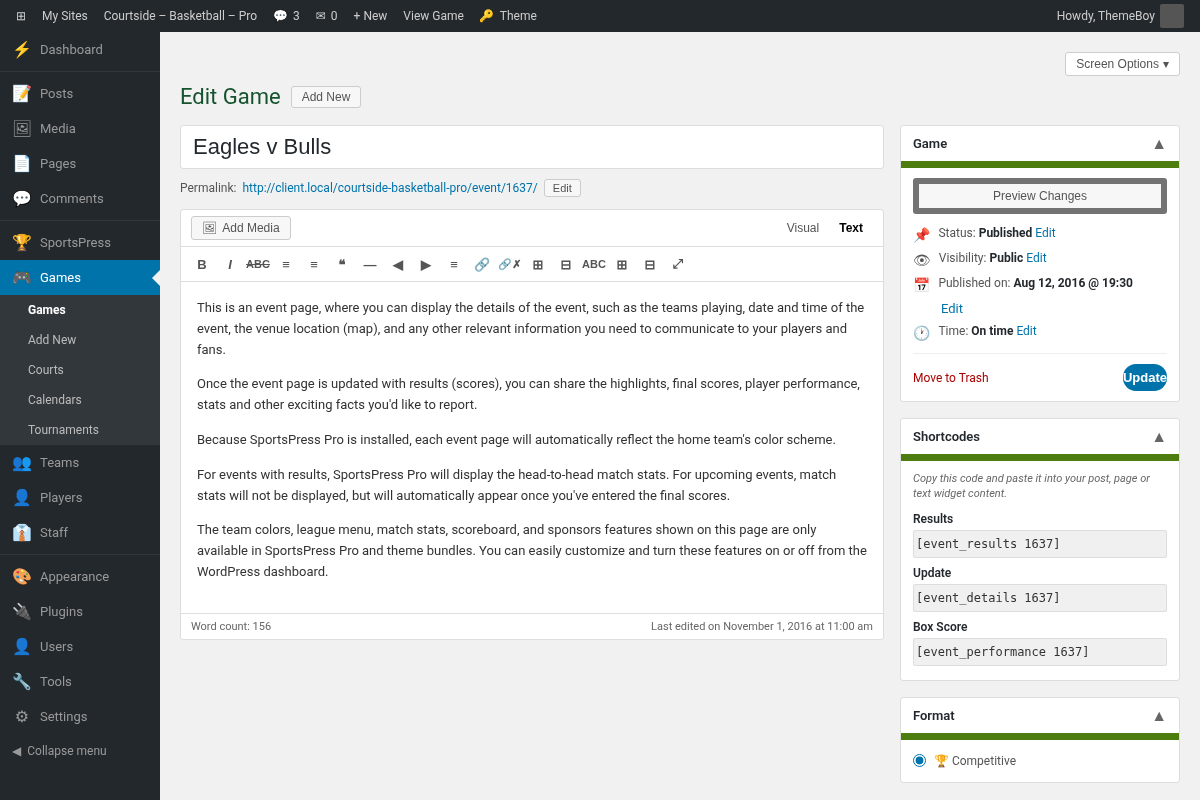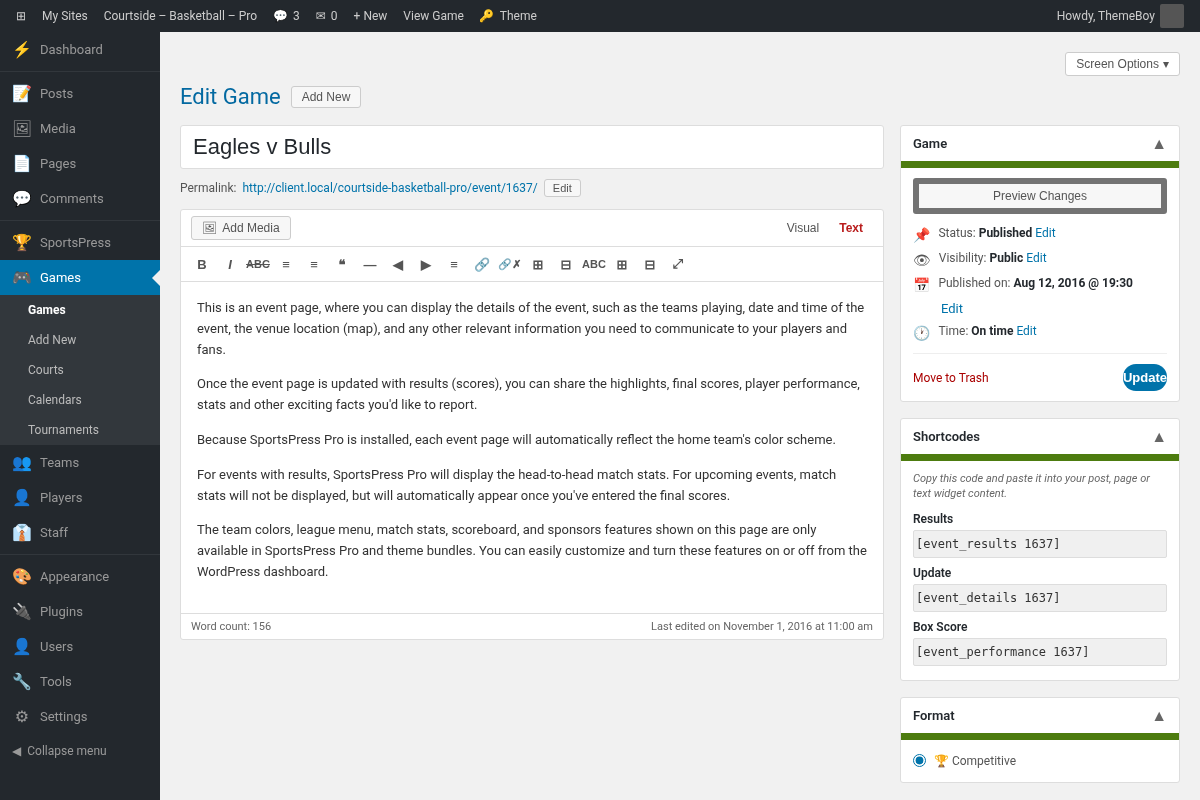--- a/index.html
+++ b/index.html
@@ -92,21 +92,21 @@
     }
 
     
     .page-title-wrap {
       display: flex; align-items: center; gap: 10px;
       margin-bottom: 16px;
     }
     .page-title {
       font-size: 22px;
       font-weight: 400;
-      color: #0369a1;
+      color: #14532d;
     }
     .add-new-btn {
       background: #f7f7f7;
       border: 1px solid #ccc;
       border-radius: 3px;
       padding: 3px 10px;
       font-size: 12px;
       cursor: pointer;
       color: #555;
     }
@@ -180,21 +180,21 @@
     }
     .view-tabs { display: flex; gap: 0; }
     .view-tab {
       padding: 4px 10px;
       font-size: 12px;
       cursor: pointer;
       color: #555;
       background: transparent;
       border: none;
     }
-    .view-tab.active { color: #b91c1c; font-weight: bold; text-align: center; }
+    .view-tab.active { color: #000000; font-weight: bold; text-align: center; }
 
     
     .format-toolbar {
       display: flex;
       align-items: center;
       padding: 4px 8px;
       border-bottom: 1px solid #ddd;
       flex-wrap: wrap;
       gap: 2px;
     }

